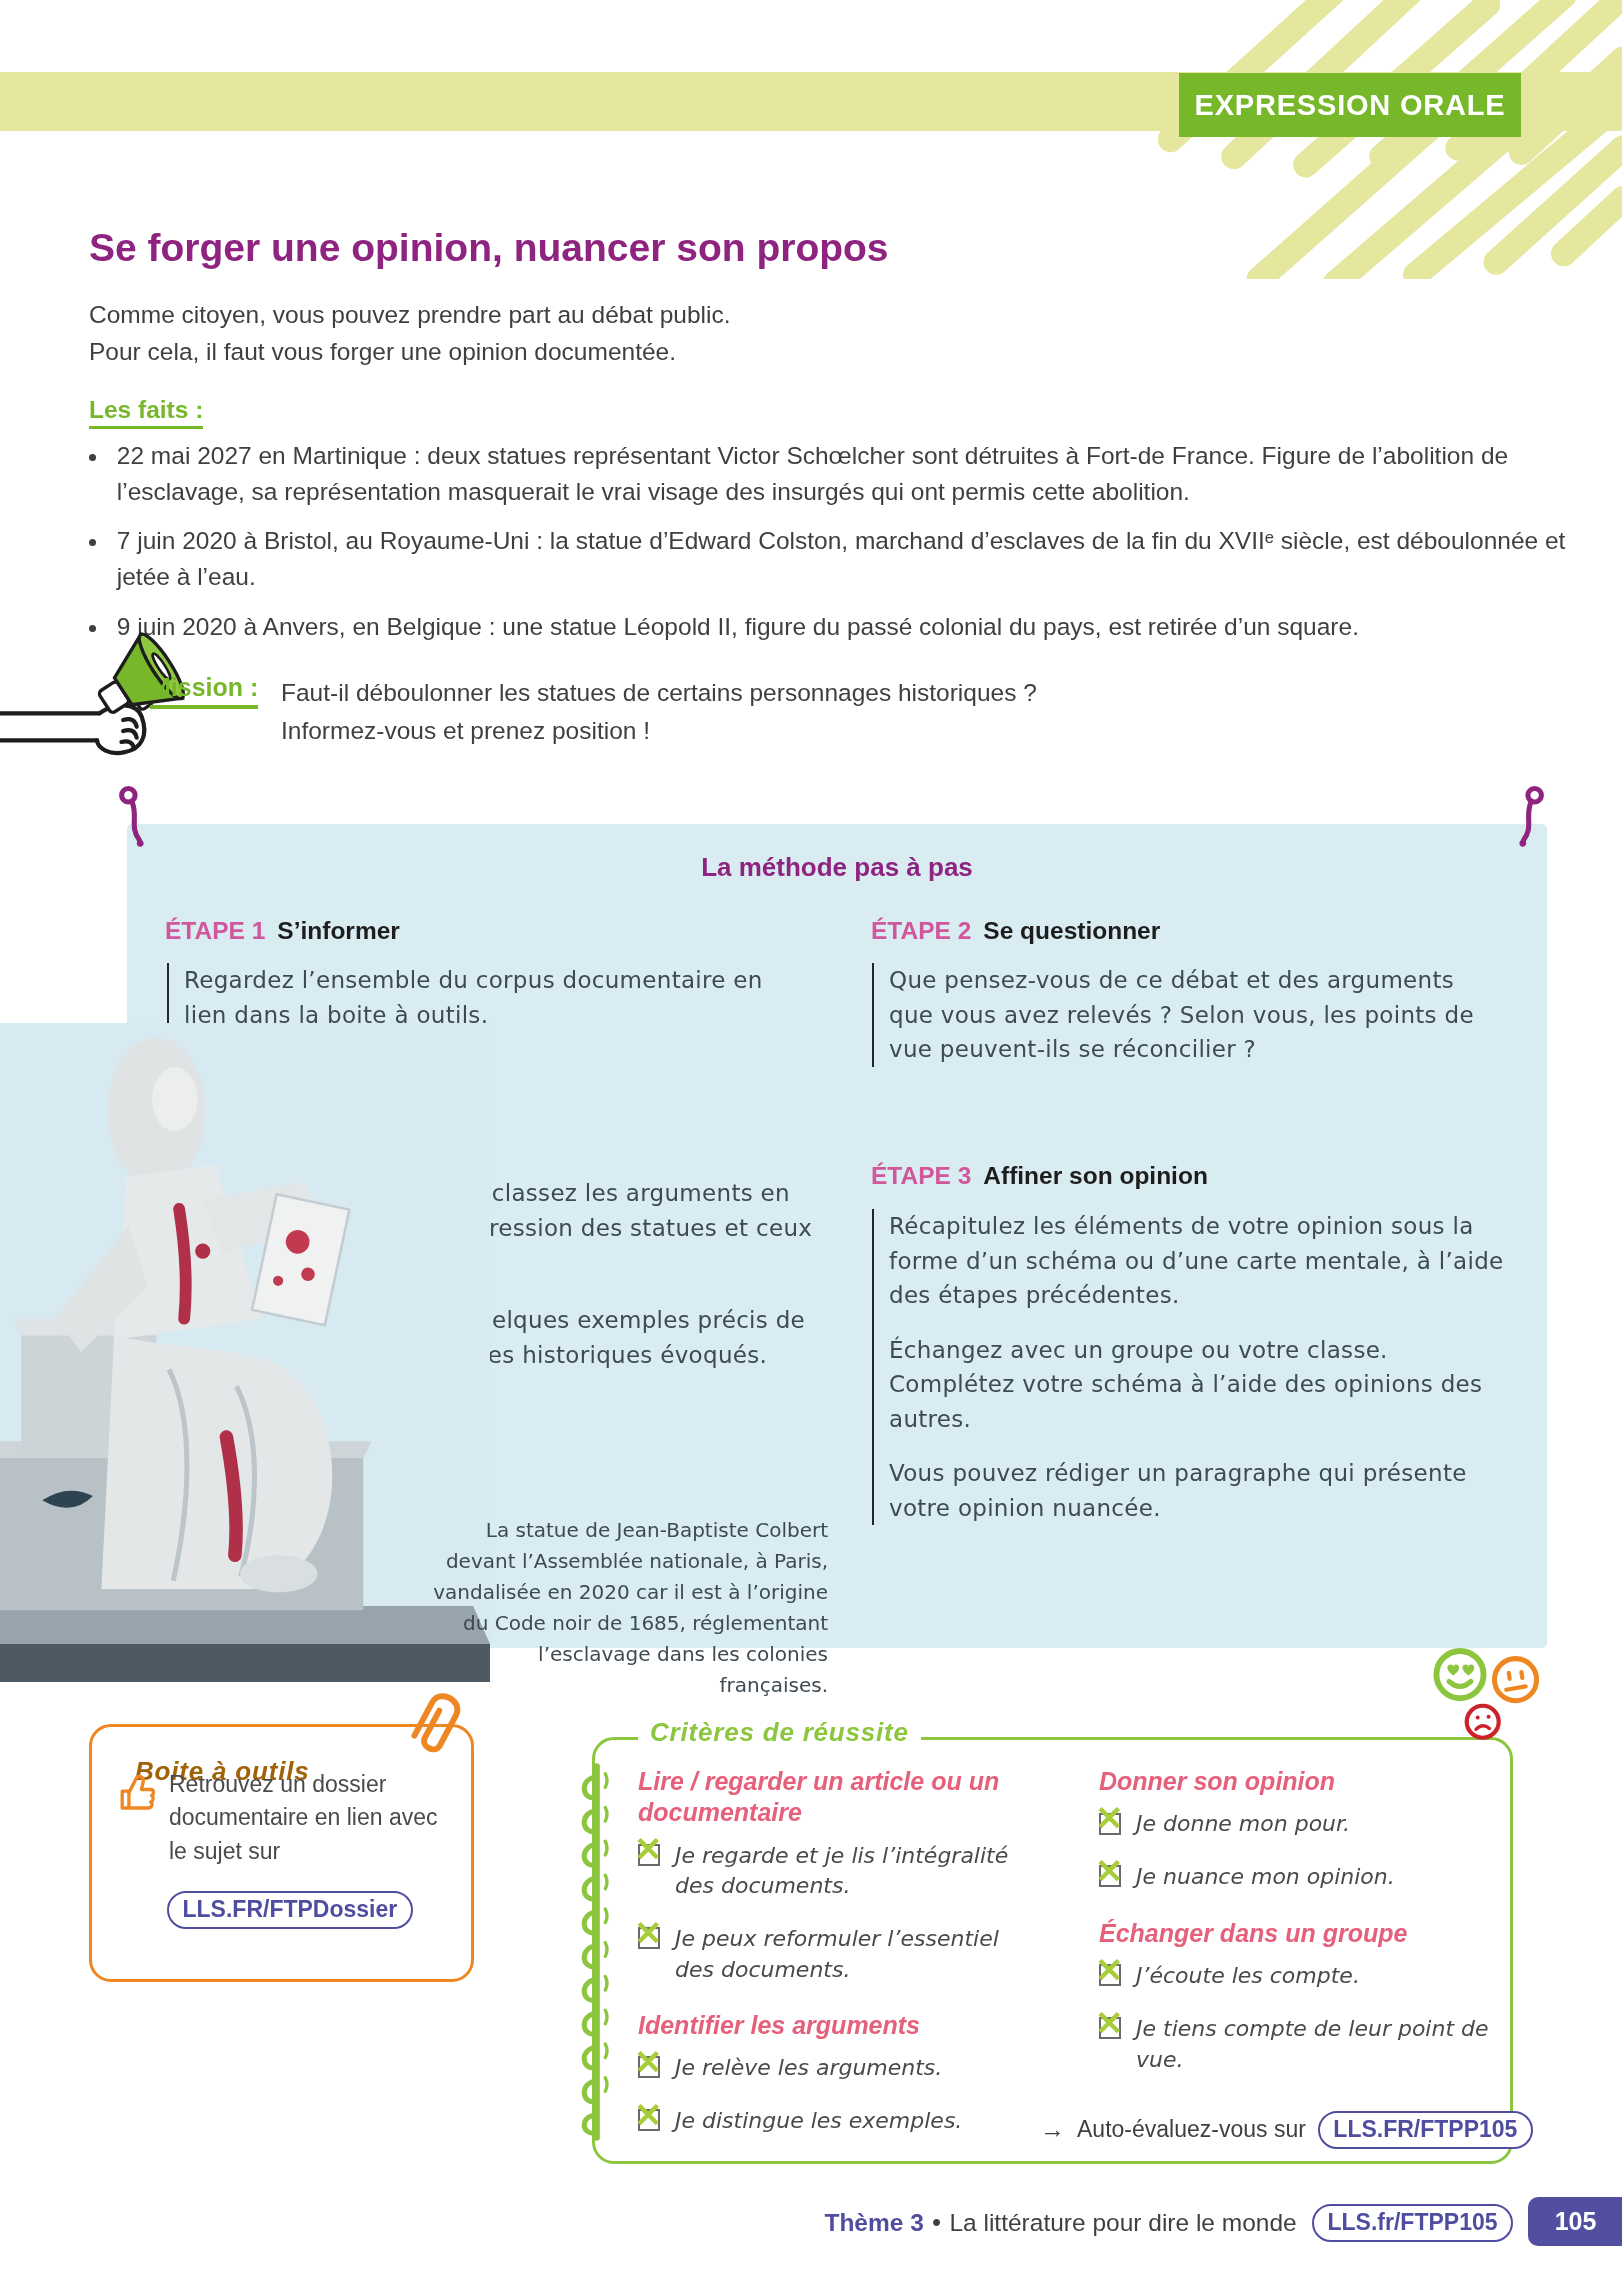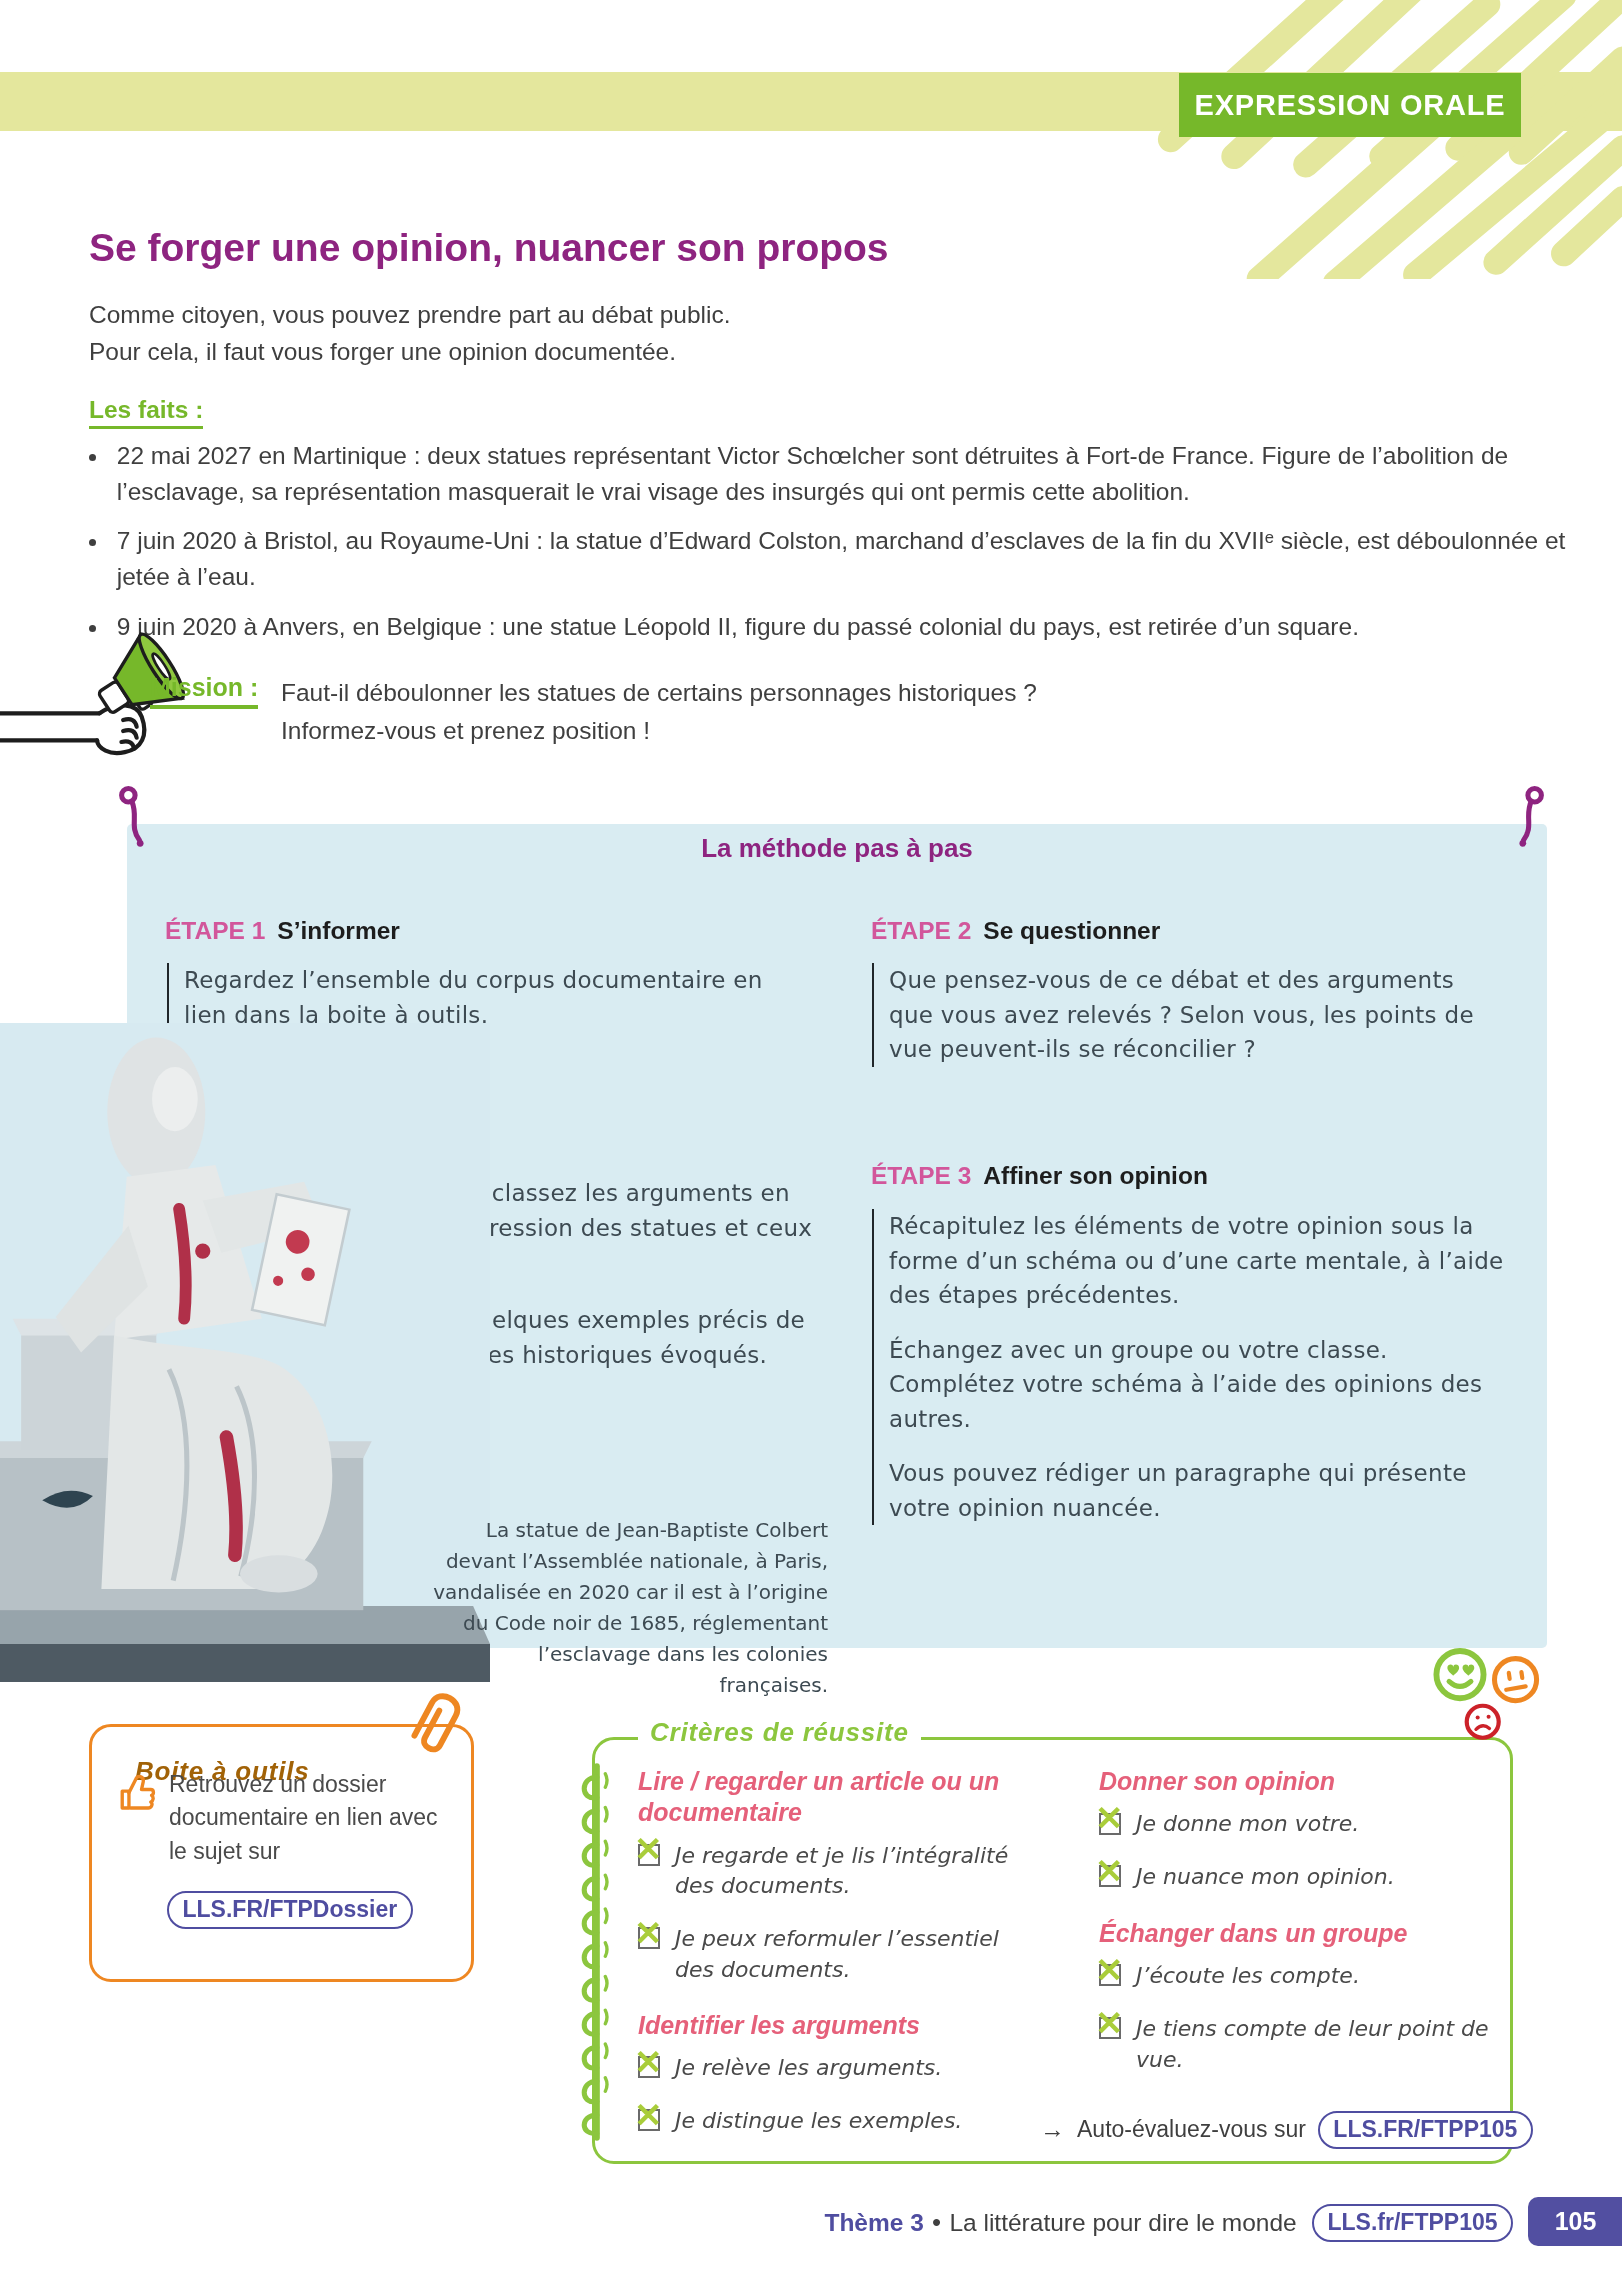--- a/index.html
+++ b/index.html
@@ -27,21 +27,21 @@
   .mission-label { position:absolute; left:150px; top:673px; font-size:25px; font-weight:bold; color:#76b82a;
                    border-bottom:4.2px solid #76b82a; padding-bottom:2.5px; }
   .mission-text { position:absolute; left:281px; top:674px; width:930px; font-size:24.5px; color:#3f3f3f; line-height:1.55; }
 
   
   .method-box { position:absolute; left:127px; top:824px; width:1420px; height:824px;
                 background:#d9ecf2; border-radius:5px; }
   .pin { position:absolute; width:38px; height:68px; }
   .pin.left { left:114px; top:784px; }
   .pin.right { left:1511px; top:784px; }
-  .method-title { position:absolute; left:127px; top:833px; width:1420px; text-align:center;
+  .method-title { position:absolute; left:127px; top:852px; width:1420px; text-align:center;
                   font-size:26px; font-weight:bold; color:#8e2480; }
 
   .step-head { position:absolute; font-size:24.5px; }
   .step-tag { color:#d2569b; font-weight:bold; margin-right:12px; }
   .step-name { color:#1d1d1d; font-weight:bold; }
 
   .box-par { font-size:23px; color:#3d4a52; line-height:1.5; letter-spacing:0.3px; font-family:"DejaVu Sans", sans-serif; }
   .ruled { border-left:2.5px solid #20262a; padding-left:15px; }
   .par-gap { height:20px; }
 
@@ -306,21 +306,21 @@
       <span class="crit-text">Je distingue les exemples.</span>
     </div>
   </div>
 
   <div class="crit-col" style="left:1099px; top:1766px; width:397px;">
     <div class="crit-heading">Donner son opinion</div>
     <div class="crit-item">
       <span class="checkbox">
           <i>✕</i>
         </span>
-      <span class="crit-text">Je donne mon votre.</span>
+      <span class="crit-text">Je donne mon pour.</span>
     </div>
     <div class="crit-item">
       <span class="checkbox">
           <i>✕</i>
         </span>
       <span class="crit-text">Je nuance mon opinion.</span>
     </div>
     <div class="crit-heading" style="margin-top:25px;">Échanger dans un groupe</div>
     <div class="crit-item">
       <span class="checkbox">

